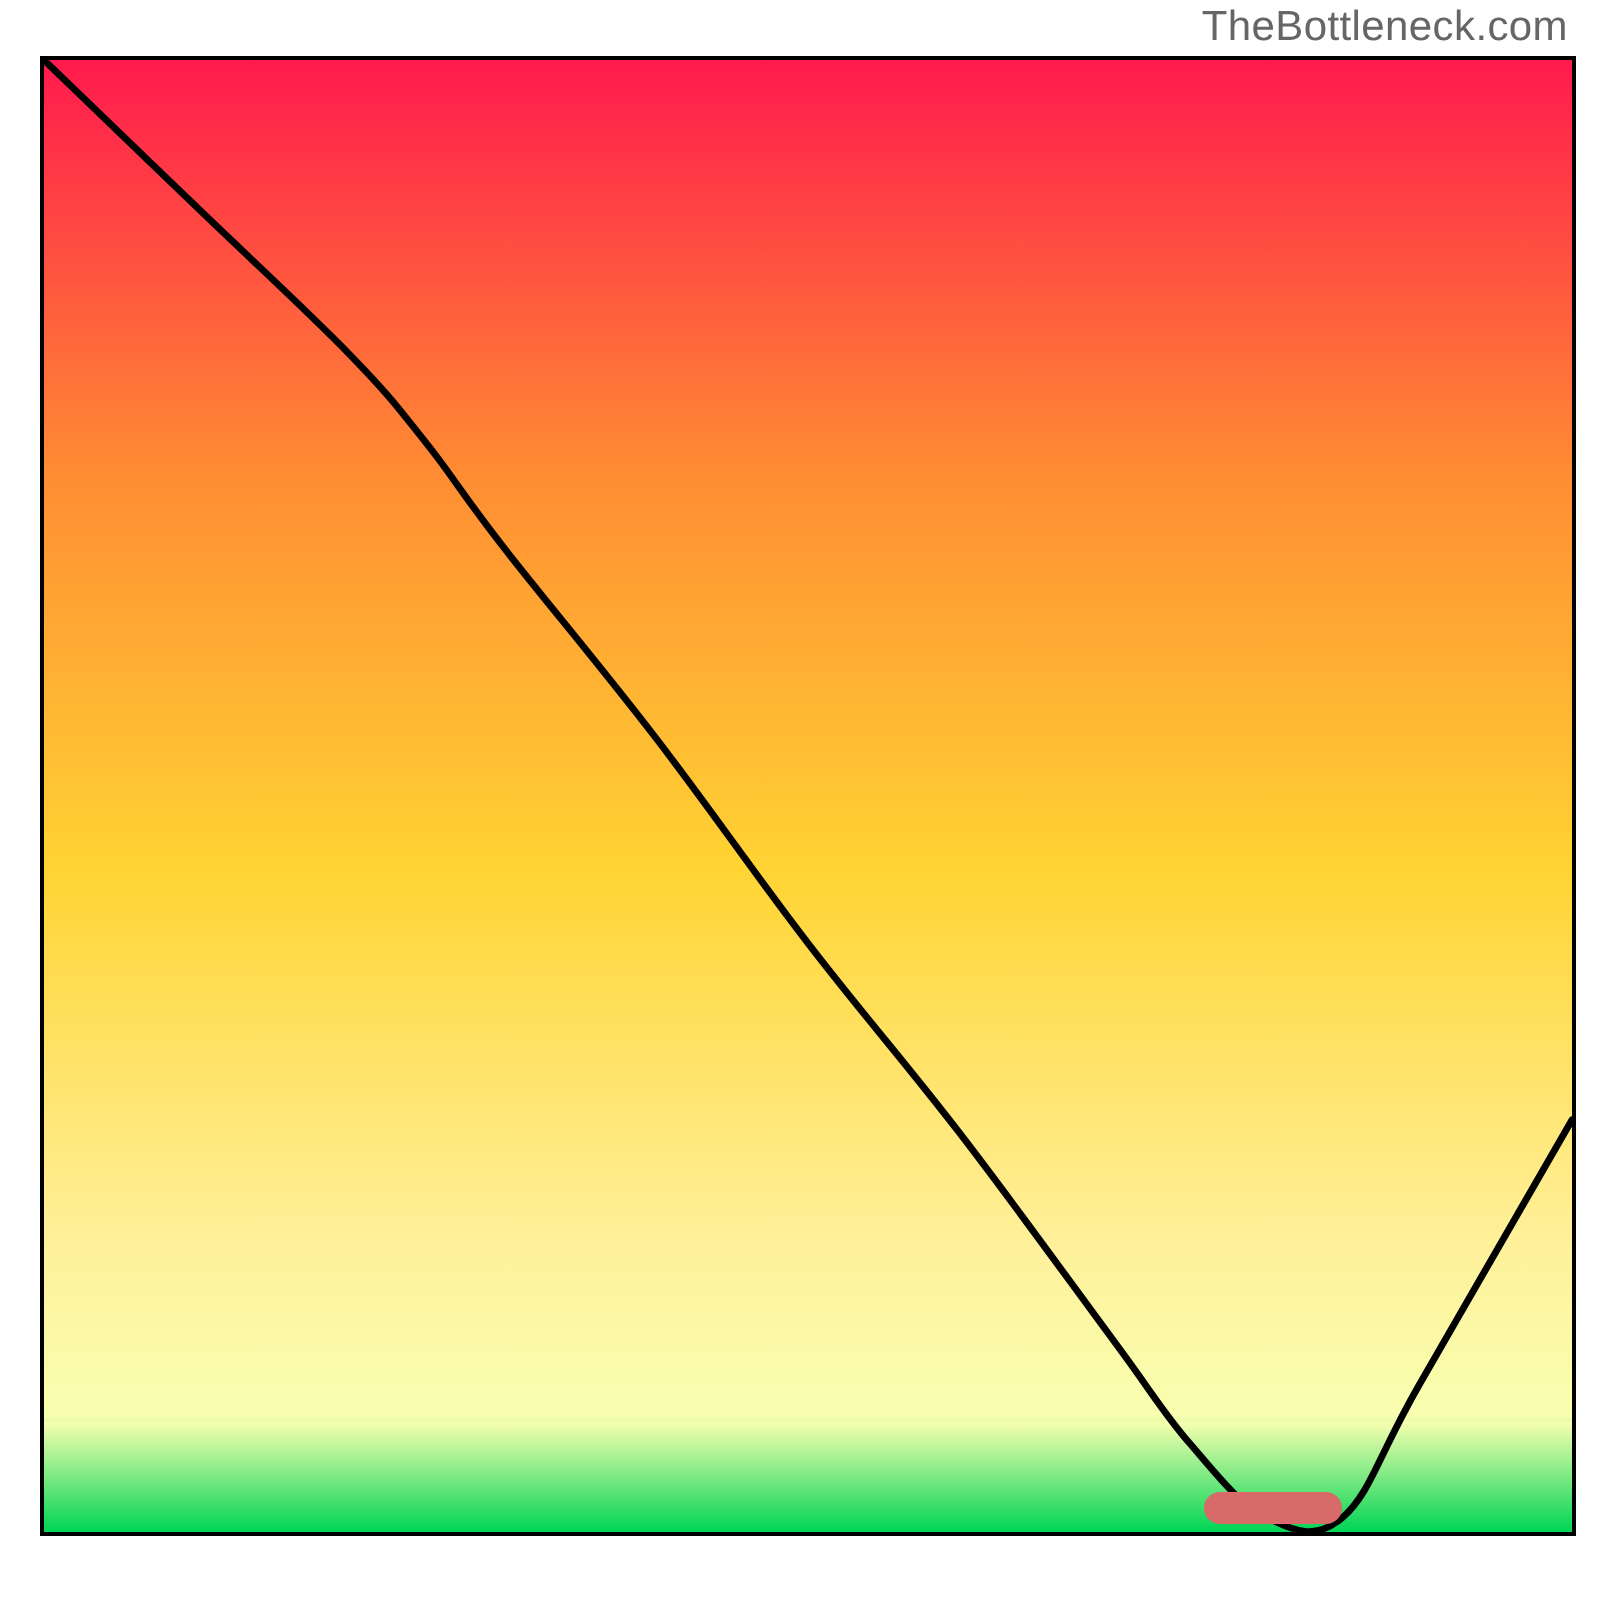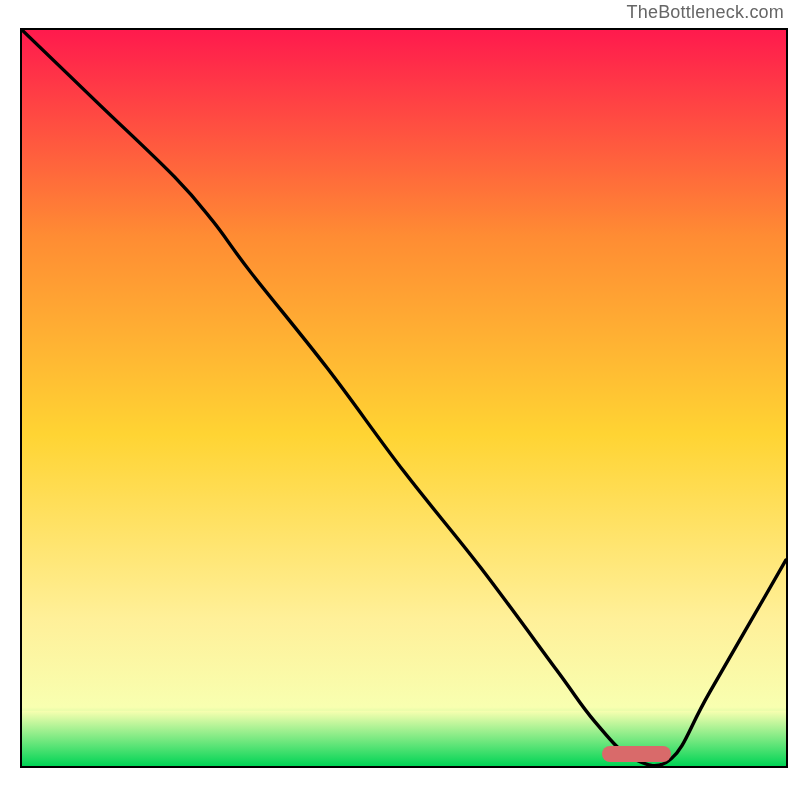--- a/index.html
+++ b/index.html
@@ -13,21 +13,21 @@
   .container {
     position: relative;
     width: 800px;
     height: 800px;
   }
   .watermark {
     position: absolute;
     top: 2px;
     right: 16px;
     color: #666666;
-    font-size: 18px;
+    font-size: 21px;
     font-weight: 500;
     letter-spacing: 0.2px;
   }
   .plot-area {
     position: absolute;
     left: 20px;
     top: 28px;
     width: 768px;
     height: 740px;
     border: 2.5px solid #000000;

